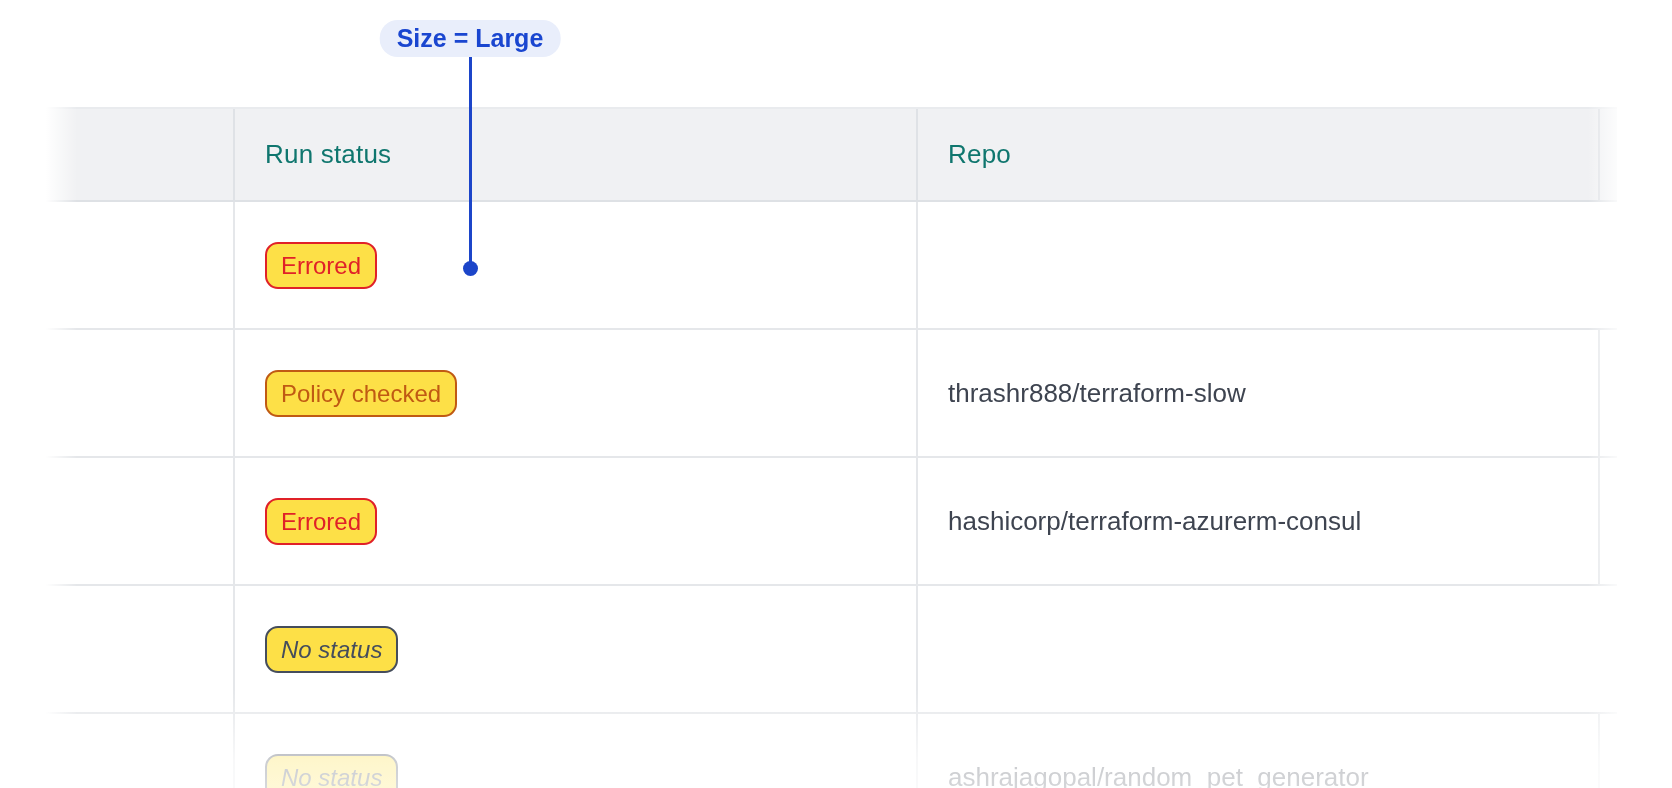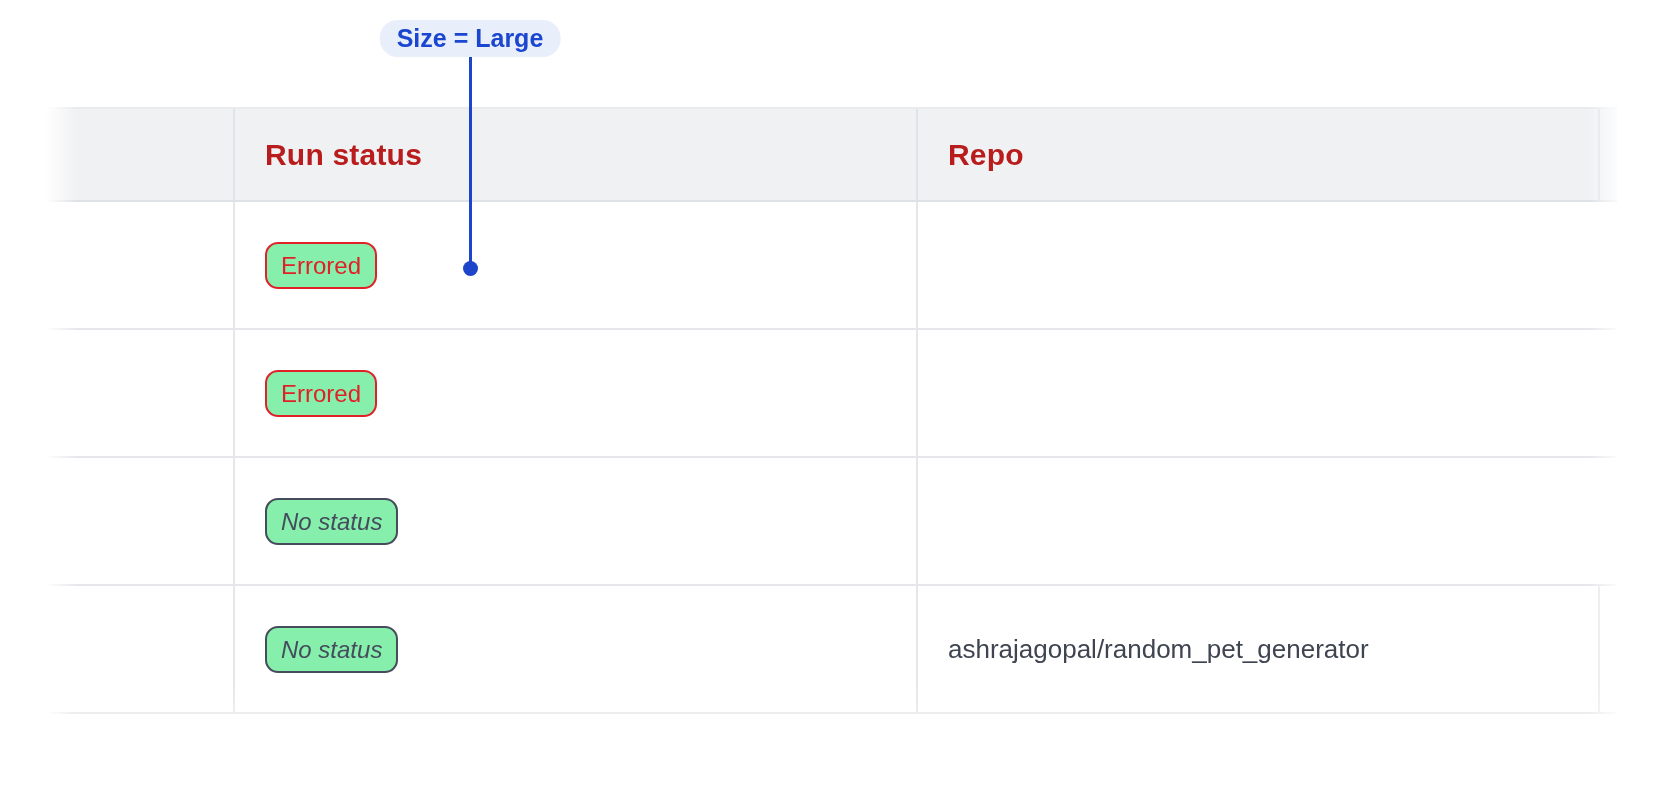--- a/index.html
+++ b/index.html
@@ -37,44 +37,44 @@
     padding-left:30px;
     overflow:hidden;
   }
   .c1 { width:190px; padding-left:0; }
   .c2 { width:683px; border-left:2px solid #e5e7ea; }
   .c3 { width:682px; border-left:2px solid #e5e7ea; }
   .c4 { width:19px;  border-left:2px solid #e5e7ea; padding-left:0; }
   .header-row .c2, .header-row .c3, .header-row .c4 { border-left-color:#dfe2e6; }
 
   .header-label {
-    font-size:30px;
-    font-weight:700;
-    color:#b91c1c;
+    font-size:26px;
+    font-weight:400;
+    color:#0f766e;
     letter-spacing:0.2px;
   }
   .repo-name {
     font-size:26px;
     font-weight:400;
     color:#3e4450;
     white-space:nowrap;
   }
 
   
   .badge {
     display:inline-flex;
     align-items:center;
     padding:9px 14px;
     border:2px solid currentColor;
     border-radius:13px;
     font-size:24px;
     font-weight:500;
     line-height:25px;
     white-space:nowrap;
-    background:#86efac;
+    background:#fde047;
   }
   .badge.errored        { color:#e02128; }
   .badge.policy-checked { color:#c05a13; }
   .badge.no-status      { color:#454d5c;font-style:italic; }
 
   
   .fade-left {
     position:absolute; left:43px; top:107px; width:34px; height:681px;
     background:linear-gradient(to right, #ffffff 8%, rgba(255,255,255,0));
     z-index:5; pointer-events:none;
@@ -147,21 +147,34 @@
       <div class="body-row">
     <div class="cell c1"></div>
     <div class="cell c2">
       <span class="badge errored">Errored</span>
     </div>
     <div class="cell c4"></div>
   </div>
       <div class="body-row">
     <div class="cell c1"></div>
     <div class="cell c2">
+      <span class="badge policy-checked">Policy checked</span>
+    </div>
+    <div class="cell c3">
+      <span class="repo-name">thrashr888/terraform-slow</span>
+    </div>
+    <div class="cell c4"></div>
+  </div>
+      <div class="body-row">
+    <div class="cell c1"></div>
+    <div class="cell c2">
       <span class="badge errored">Errored</span>
+    </div>
+    <div class="cell c3">
+      <span class="repo-name">hashicorp/terraform-azurerm-consul</span>
     </div>
     <div class="cell c4"></div>
   </div>
       <div class="body-row">
     <div class="cell c1"></div>
     <div class="cell c2">
       <span class="badge no-status">No status</span>
     </div>
     <div class="cell c4"></div>
   </div>

